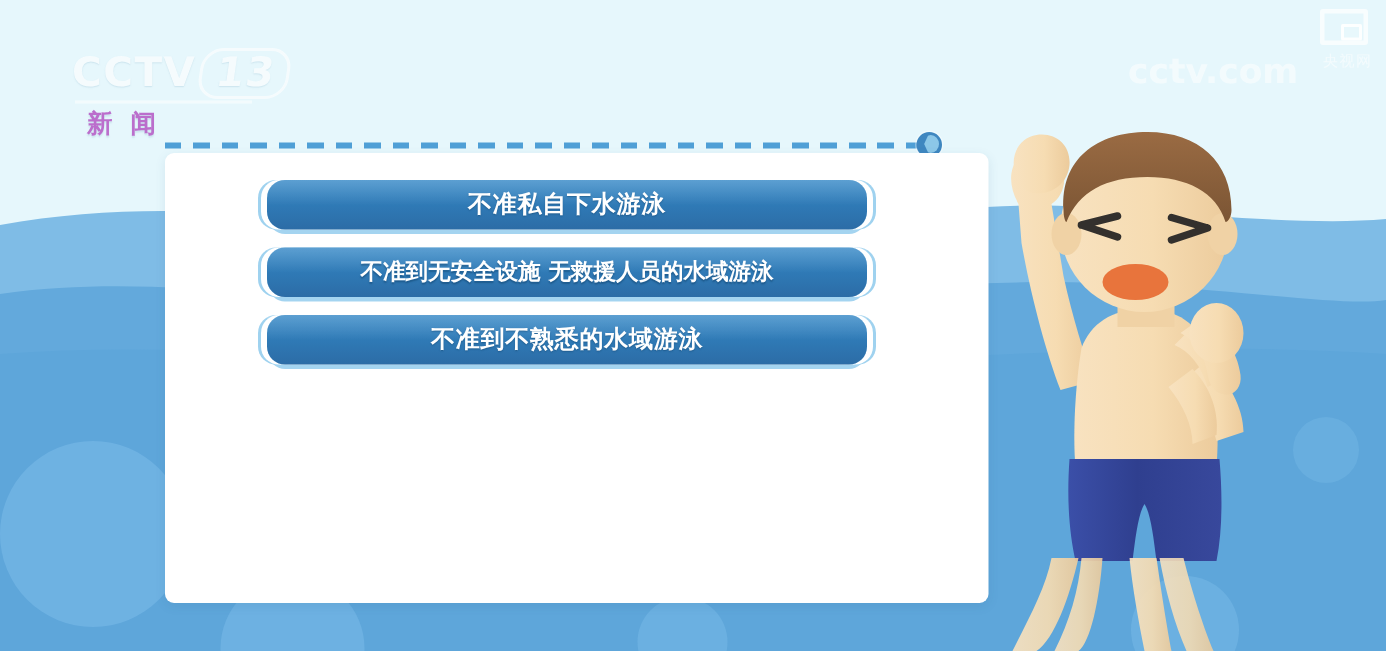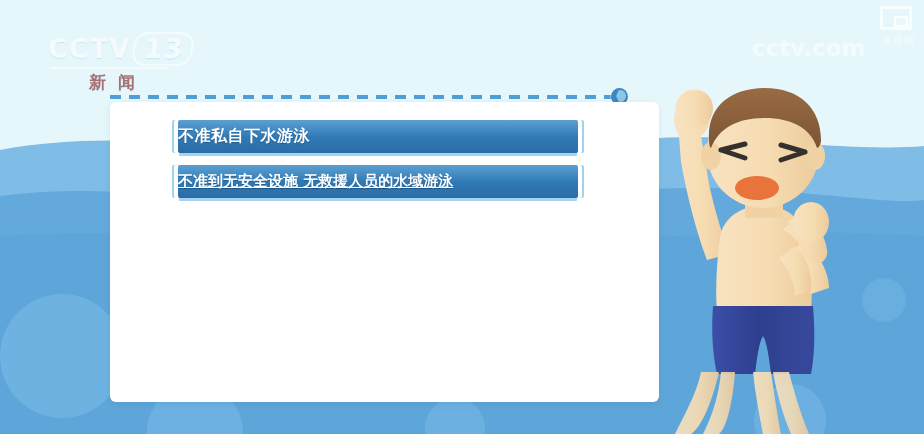--- a/index.html
+++ b/index.html
@@ -69,23 +69,22 @@
     width: 118px;
     height: 2px;
     background: #ffffff;
     margin: 1px 0 2px 2px;
     opacity: 0.85;
   }
   .cctv-logo .cctv-news {
     font-size: 17px;
     font-weight: bold;
     letter-spacing: 12px;
-    color: #7f1d1d;
+    color: #a21caf;
     text-shadow: 0 1px 1px rgba(150,190,210,0.5);
-    text-align: center;
     padding-left: 10px;
   }
 
   
   .cctvcom-mark {
     position: absolute;
     left: 752px;
     top: 36px;
     width: 165px;
     height: 44px;
@@ -177,51 +176,51 @@
     position: absolute;
     left: 48px;
     top: 18px;
     width: 420px;
   }
   .rule-item {
     position: relative;
     height: 33px;
     margin-bottom: 12px;
     background: linear-gradient(to bottom, #3d8dc9 0%, #2f7ab6 50%, #2c6ca6 100%);
-    border-radius: 2px;
+    border-radius: 12px;
     box-shadow:
       -4px 0 0 0 #ffffff,
       -6px 0 0 0 #9fd2ef,
       4px 0 0 0 #ffffff,
       6px 0 0 0 #9fd2ef,
       0 4px 0 -1px rgba(159,210,239,0.95);
     display: flex;
     align-items: center;
-    justify-content: flex-start;
+    justify-content: center;
     overflow: visible;
     margin-left: 20px;
   }
   .rule-item::before {
     content: "";
     position: absolute;
     left: 0; top: 0; right: 0;
     height: 50%;
     background: linear-gradient(to bottom, rgba(255,255,255,0.16), rgba(255,255,255,0));
     pointer-events: none;
   }
   .rule-text {
     position: relative;
     color: #ffffff;
     font-size: 16px;
     font-weight: bold;
     letter-spacing: 0.5px;
     white-space: nowrap;
     text-shadow: 0 1px 1px rgba(12,60,100,0.45);
   }
-  .rule-item.tight .rule-text { font-size: 15px; letter-spacing: 0px; text-decoration: underline; }
+  .rule-item.tight .rule-text { font-size: 15px; letter-spacing: 0px; }
 
   
   .boy {
     position: absolute;
     left: 615px;
     top: 44px;
     width: 309px;
     height: 390px;
     pointer-events: none;
   }
@@ -266,20 +265,23 @@
   <div class="dash-line"></div>
   <div class="dash-node"></div>
 
   <div class="list-panel">
     <div class="rule-list">
       <div class="rule-item">
         <span class="rule-text">不准私自下水游泳</span>
       </div>
       <div class="rule-item tight">
         <span class="rule-text">不准到无安全设施 无救援人员的水域游泳</span>
+      </div>
+      <div class="rule-item">
+        <span class="rule-text">不准到不熟悉的水域游泳</span>
       </div>
     </div>
   </div>
 
   <svg class="boy" viewBox="0 0 309 390">
     <defs>
       <linearGradient id="skinG" x1="0" y1="0" x2="1" y2="0">
         <stop offset="0%" stop-color="#f8e2c0"></stop>
         <stop offset="55%" stop-color="#f6dcb2"></stop>
         <stop offset="100%" stop-color="#eccb9c"></stop>

